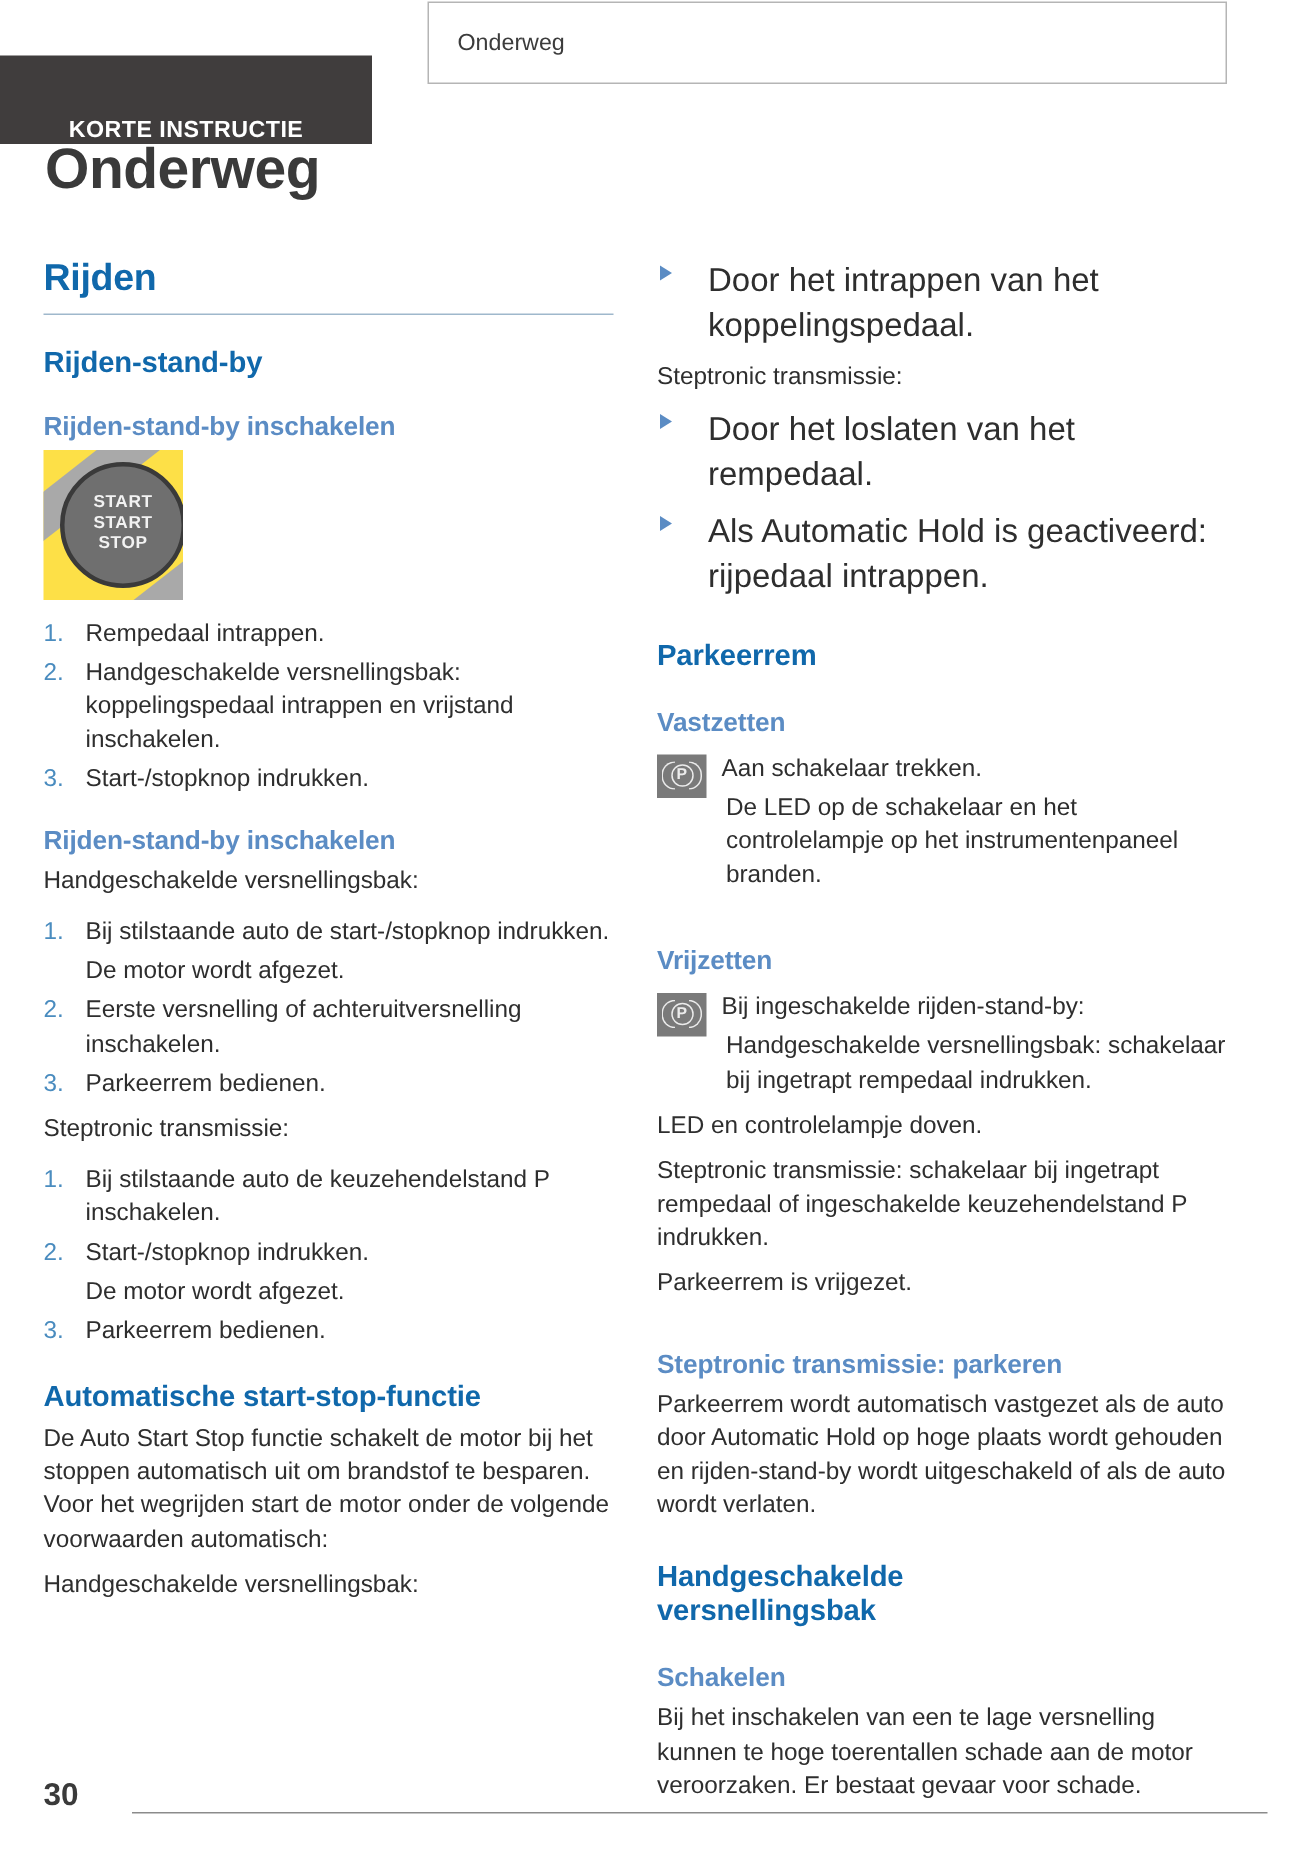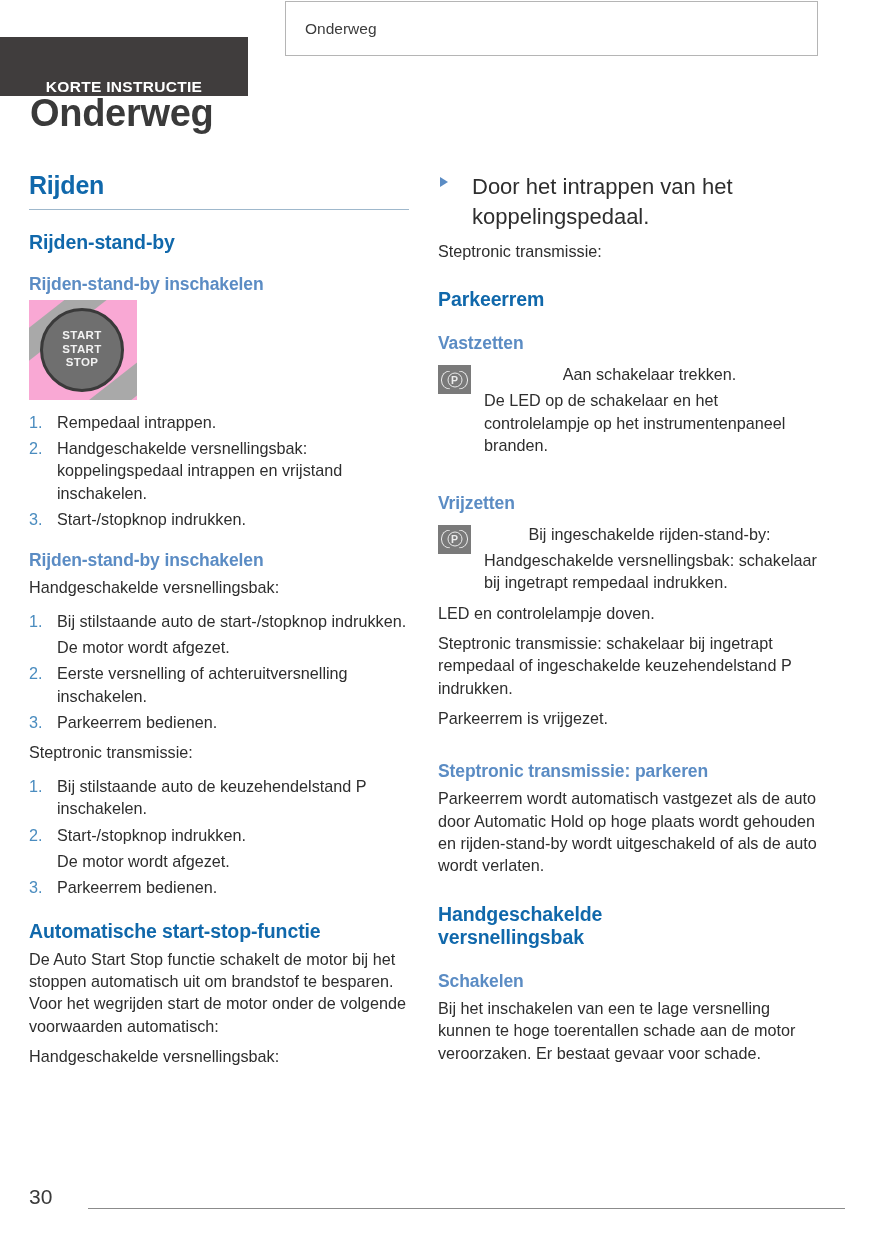--- a/index.html
+++ b/index.html
@@ -165,24 +165,24 @@
     left: 2px;
     top: 5px;
     width: 0; height: 0;
     border-left: 8px solid #5b8cc4;
     border-top: 5.5px solid transparent;
     border-bottom: 5.5px solid transparent;
   }
 
   
   .startstop-img {
-    width: 108px;
+    width: 93px;
     height: 100px;
     margin-top: 5px;
-    background: #f9a8d4;
+    background: #fde047;
     position: relative;
     overflow: hidden;
   }
   .startstop-img .ring-a {
     position: absolute;
     width: 150px; height: 26px;
     background: #a9a9a9;
     transform: rotate(-38deg);
     left: -30px; top: -4px;
   }
@@ -254,37 +254,37 @@
   .pbrake-icon .arc.left {
     left: 3px;
     border-right: none;
     border-radius: 9px 0 0 9px;
   }
   .pbrake-icon .arc.right {
     right: 3px;
     border-left: none;
     border-radius: 0 9px 9px 0;
   }
-  .icon-para .first-line { display: block; text-align: center; }
+  .icon-para .first-line { display: block; }
   .icon-para .second-line { display: block; margin-top: 4px; margin-left: 46px; }
 
   
   .footer {
     position: absolute;
     left: 0;
     top: 1185px;
     width: 875px;
     height: 40px;
   }
   .footer-page-number {
     position: absolute;
     left: 29px;
     top: 0;
     font-size: 21px;
-    font-weight: normal;
+    font-weight: bold;
     color: #3a3a3a;
   }
   .footer-rule {
     position: absolute;
     left: 88px;
     top: 23px;
     width: 757px;
     border-top: 1px solid #8b8b8b;
   }
 </style>
@@ -385,20 +385,30 @@
 
     <ul class="tri">
       <li>
         <span class="tri-mark"></span>
         <span>Door het intrappen van het koppelingspedaal.</span>
       </li>
     </ul>
 
     <p class="body tight">Steptronic transmissie:</p>
 
+    <ul class="tri" style="margin-top:9px;">
+      <li>
+        <span class="tri-mark"></span>
+        <span>Door het loslaten van het rempedaal.</span>
+      </li>
+      <li>
+        <span class="tri-mark"></span>
+        <span>Als Automatic Hold is geactiveerd: rijpedaal intrappen.</span>
+      </li>
+    </ul>
 
     <h2 class="sub" style="margin-top:26px;">Parkeerrem</h2>
 
     <h3 class="subsub" style="margin-top:22px;">Vastzetten</h3>
 
     <div class="icon-para">
       <div class="pbrake-icon">
         <div class="arc left"></div>
         <div class="arc right"></div>
         <div class="p-circle">P</div>

